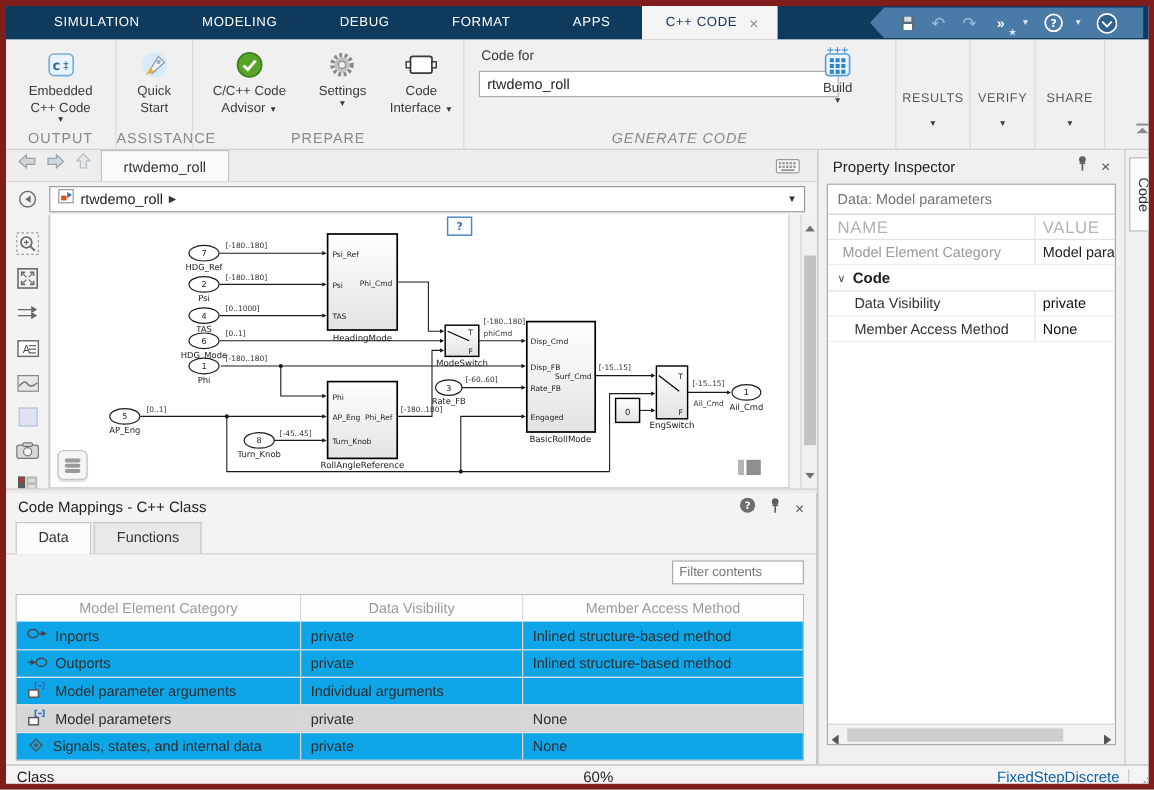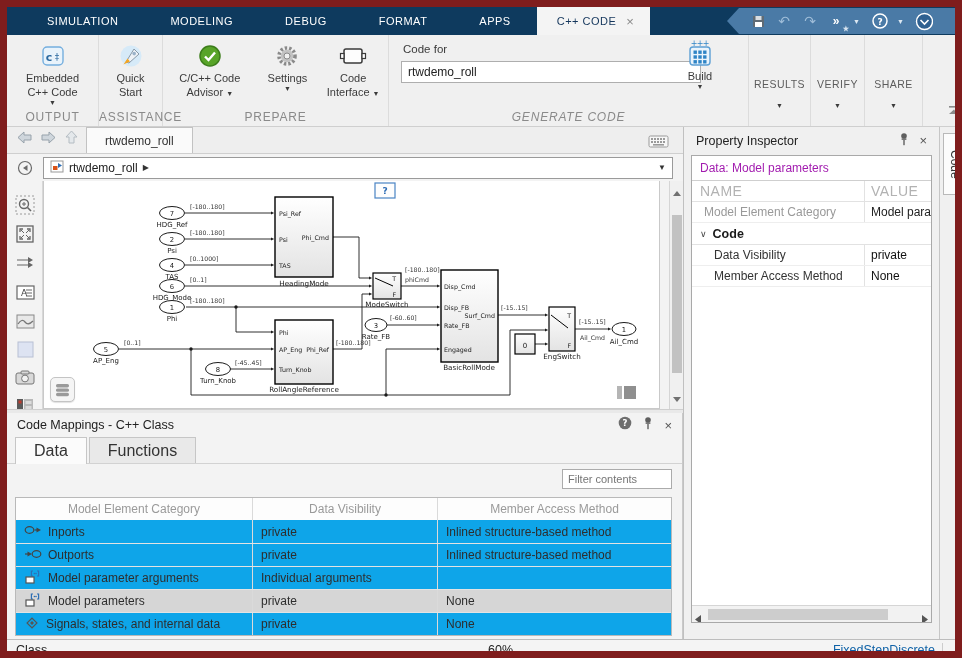--- a/index.html
+++ b/index.html
@@ -1,20 +1,20 @@
 <!DOCTYPE html>
 <html><head>
 <meta charset="utf-8">
 <style>
   * { margin:0; padding:0; box-sizing:border-box; }
   html,body { background:#888; }
   .app {
     position:relative; width:962px; height:658px; overflow:hidden;
     font-family:"Liberation Sans", sans-serif; background:#f0f0f0;
-    border:7px solid #7f1d1d;
+    border:5px solid #7f1d1d;
   }
   
   .titlebar { position:absolute; left:0; top:0; width:962px; height:28px; background:#0e3a5e; display:flex; align-items:stretch; }
   .menu-tabs { display:flex; padding-left:14px; }
   .menu-tab { padding:0 26px; line-height:28px; font-size:11px; color:#ffffff; letter-spacing:.5px; cursor:default; white-space:nowrap; }
   .menu-tab.active { background:#f4f4f4; color:#14365c; display:flex; align-items:center; gap:10px; padding:0 16px 0 20px; }
   .menu-tab.active .close { color:#8a8a8a; font-size:13px; line-height:1; }
   .qat { position:absolute; right:14px; top:1px; height:26px; width:228px; background:#4a7aa6;
          clip-path:polygon(0 50%, 12px 0, 100% 0, 100% 100%, 12px 100%);
          display:flex; align-items:center; gap:8px; padding-left:22px; }
@@ -67,41 +67,41 @@
   .vchev { position:absolute; left:3px; }
   .db-btn { position:absolute; left:6px; bottom:6px; width:25px; height:25px; background:#f5f5f5; border:1px solid #c4c4c4; border-radius:5px; display:flex; align-items:center; justify-content:center; box-shadow:0 1px 1px rgba(0,0,0,.12); }
   .pager { position:absolute; right:20px; bottom:5px; }
   
   .splitter { position:absolute; left:0; top:282px; width:676px; height:4px; background:#e9e9e9; border-top:1px solid #cfcfcf; }
   .mappings { position:absolute; left:0; top:286px; width:676px; height:226px; background:#f3f3f3; border-right:1px solid #c9c9c9; }
   .map-head { height:24px; display:flex; align-items:center; padding:0 10px; }
   .map-title { font-size:12.5px; color:#222; }
   .map-icons { margin-left:auto; display:flex; align-items:center; gap:11px; }
   .map-tabs { height:27px; display:flex; align-items:flex-end; padding-left:8px; border-bottom:1px solid #d2d2d2; }
-  .mtab { height:26px; line-height:25px; padding:0 18px; font-size:16px; color:#333; border:1px solid #c6c6c6; border-bottom:none; background:#e9e9e9; margin-right:2px; }
+  .mtab { height:26px; line-height:25px; padding:0 18px; font-size:12px; color:#333; border:1px solid #c6c6c6; border-bottom:none; background:#e9e9e9; margin-right:2px; }
   .mtab.active { background:#fbfbfb; height:27px; margin-bottom:-1px; }
   .filterrow { height:30px; display:flex; justify-content:flex-end; align-items:center; padding-right:10px; }
   .filter-input { width:110px; height:20px; border:1px solid #ababab; background:#fff; font-family:"Liberation Sans",sans-serif; font-size:11px; padding:0 5px; color:#222; }
   .maptable { position:absolute; left:8px; right:10px; top:84px; border:1px solid #b9b9b9; background:#fff; }
   .trow { display:flex; height:23px; border-top:1px solid #e3e3e3; background:#0ea5e9; }
   .trow.header { height:22px; border-top:none; background:#fdfdfd; }
   .trow.selected { background:#d6d6d6; }
   .tc { border-right:1px solid #dadada; display:flex; align-items:center; font-size:12px; color:#2e2e2e; padding:0 8px; overflow:hidden; white-space:nowrap; }
   .tc:last-child { border-right:none; }
   .tc.c1 { width:237px; gap:6px; }
   .tc.c2 { width:185px; }
   .tc.c3 { flex:1; }
   .trow.header .tc { justify-content:center; color:#9a9a9a; font-size:12px; }
   
   .inspector { position:absolute; left:676px; top:0; width:256px; height:512px; background:#f0f0f0; border-left:1px solid #c0c0c0; }
   .insp-head { height:27px; display:flex; align-items:center; padding:0 12px;gap:20px; }
   .insp-title { font-size:12.5px; color:#222; }
   .insp-icons { margin-left:auto; display:flex; gap:10px; align-items:center; }
   .insp-box { position:absolute; left:7px; right:7px; top:28px; bottom:16px; background:#fff; border:1px solid #a9a9a9; overflow:hidden; }
-  .ctx-row { height:25px; line-height:25px; padding-left:8px; font-size:12px; color:#a21caf; border-bottom:1px solid #cfcfcf; }
+  .ctx-row { height:25px; line-height:25px; padding-left:8px; font-size:12px; color:#737373; border-bottom:1px solid #cfcfcf; }
   .nv-head { height:21px; display:flex; border-bottom:1px solid #e2e2e2; }
   .nv-head > div { font-size:14px; color:#b2b2b2; letter-spacing:.5px; line-height:21px; }
   .ncol { width:172px; padding-left:8px; }
   .vcol { flex:1; padding-left:6px; border-left:1px solid #e2e2e2; overflow:hidden; white-space:nowrap; }
   .prow { height:21px; display:flex; border-bottom:1px solid #eeeeee; }
   .prow .ncol { font-size:12px; line-height:21px; color:#333; padding-left:22px; }
   .prow .vcol { font-size:12px; line-height:21px; color:#111; }
   .prow.gray .ncol { color:#999; padding-left:12px; }
   .prow.gray .vcol { color:#222; }
   .secrow { height:22px; display:flex; align-items:center; gap:6px; padding-left:8px; border-bottom:1px solid #e2e2e2; font-size:12.5px; font-weight:bold; color:#1a1a1a; }

